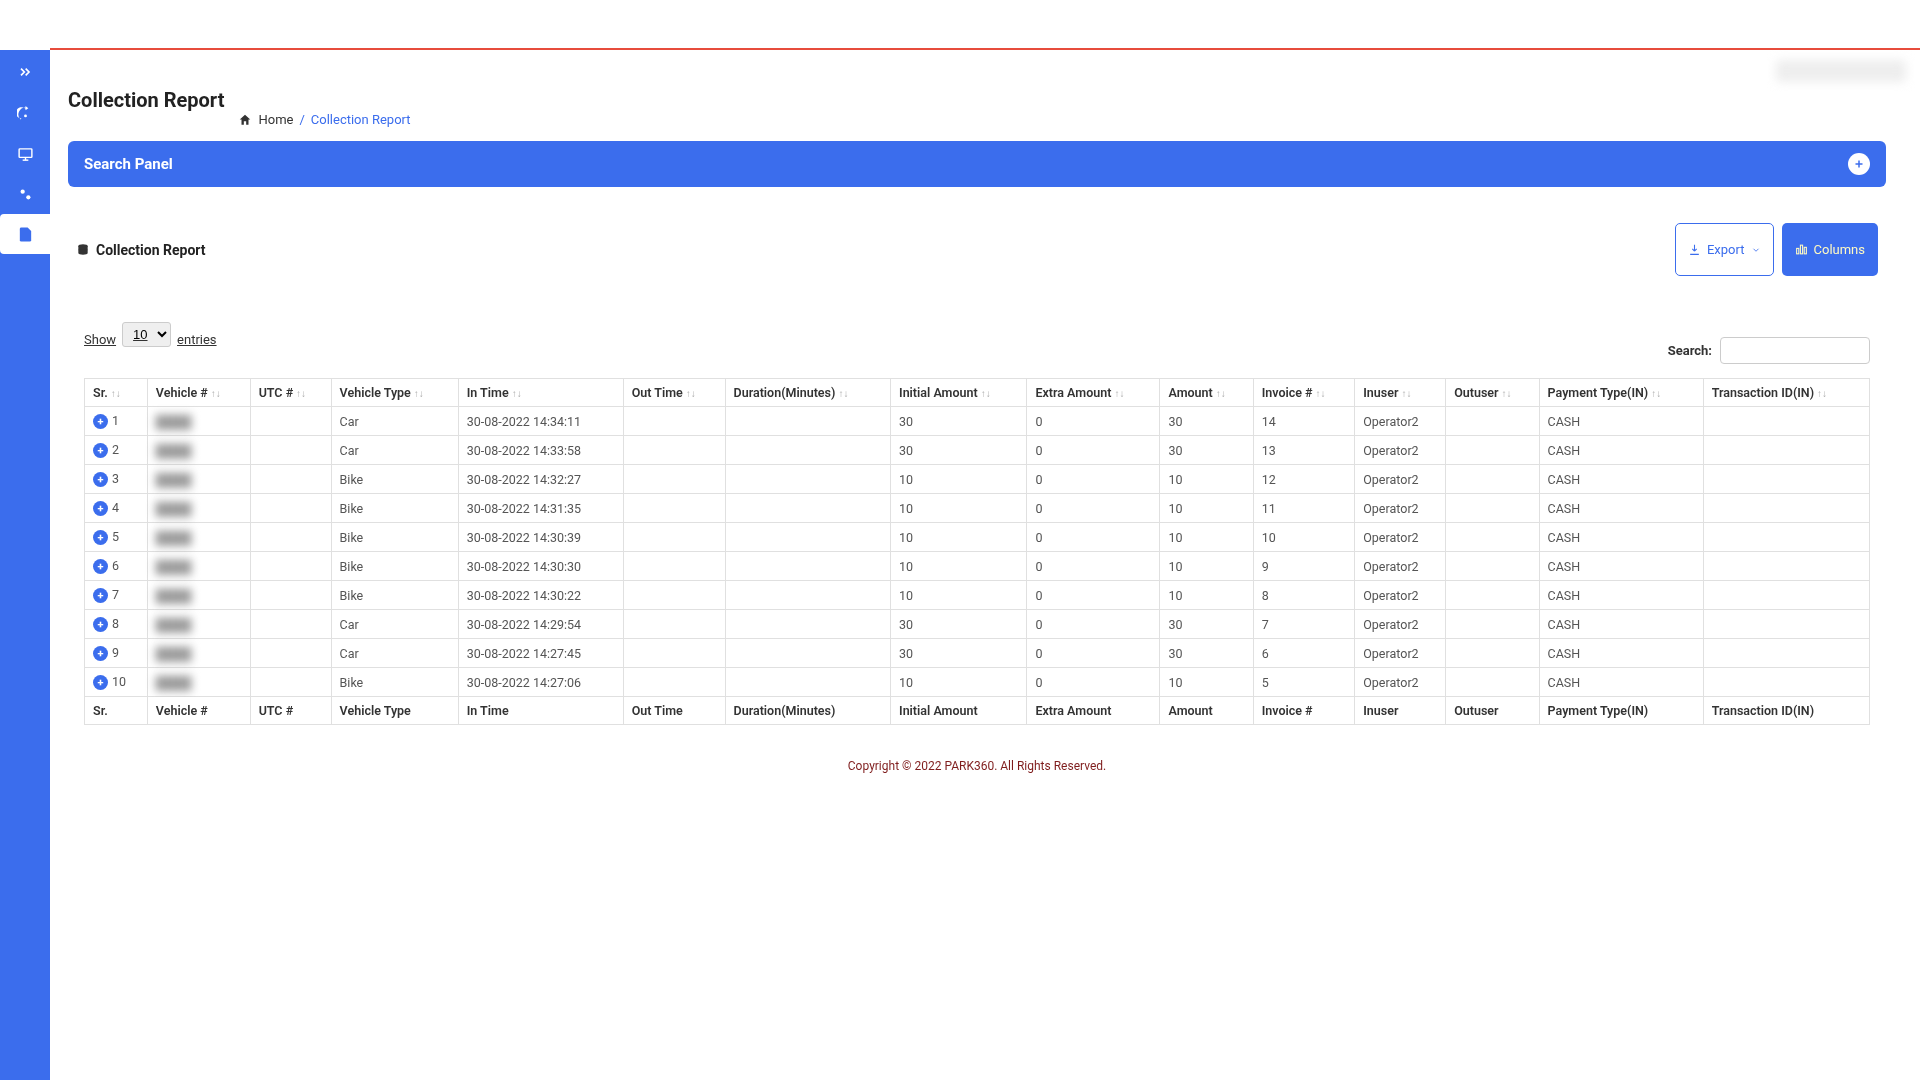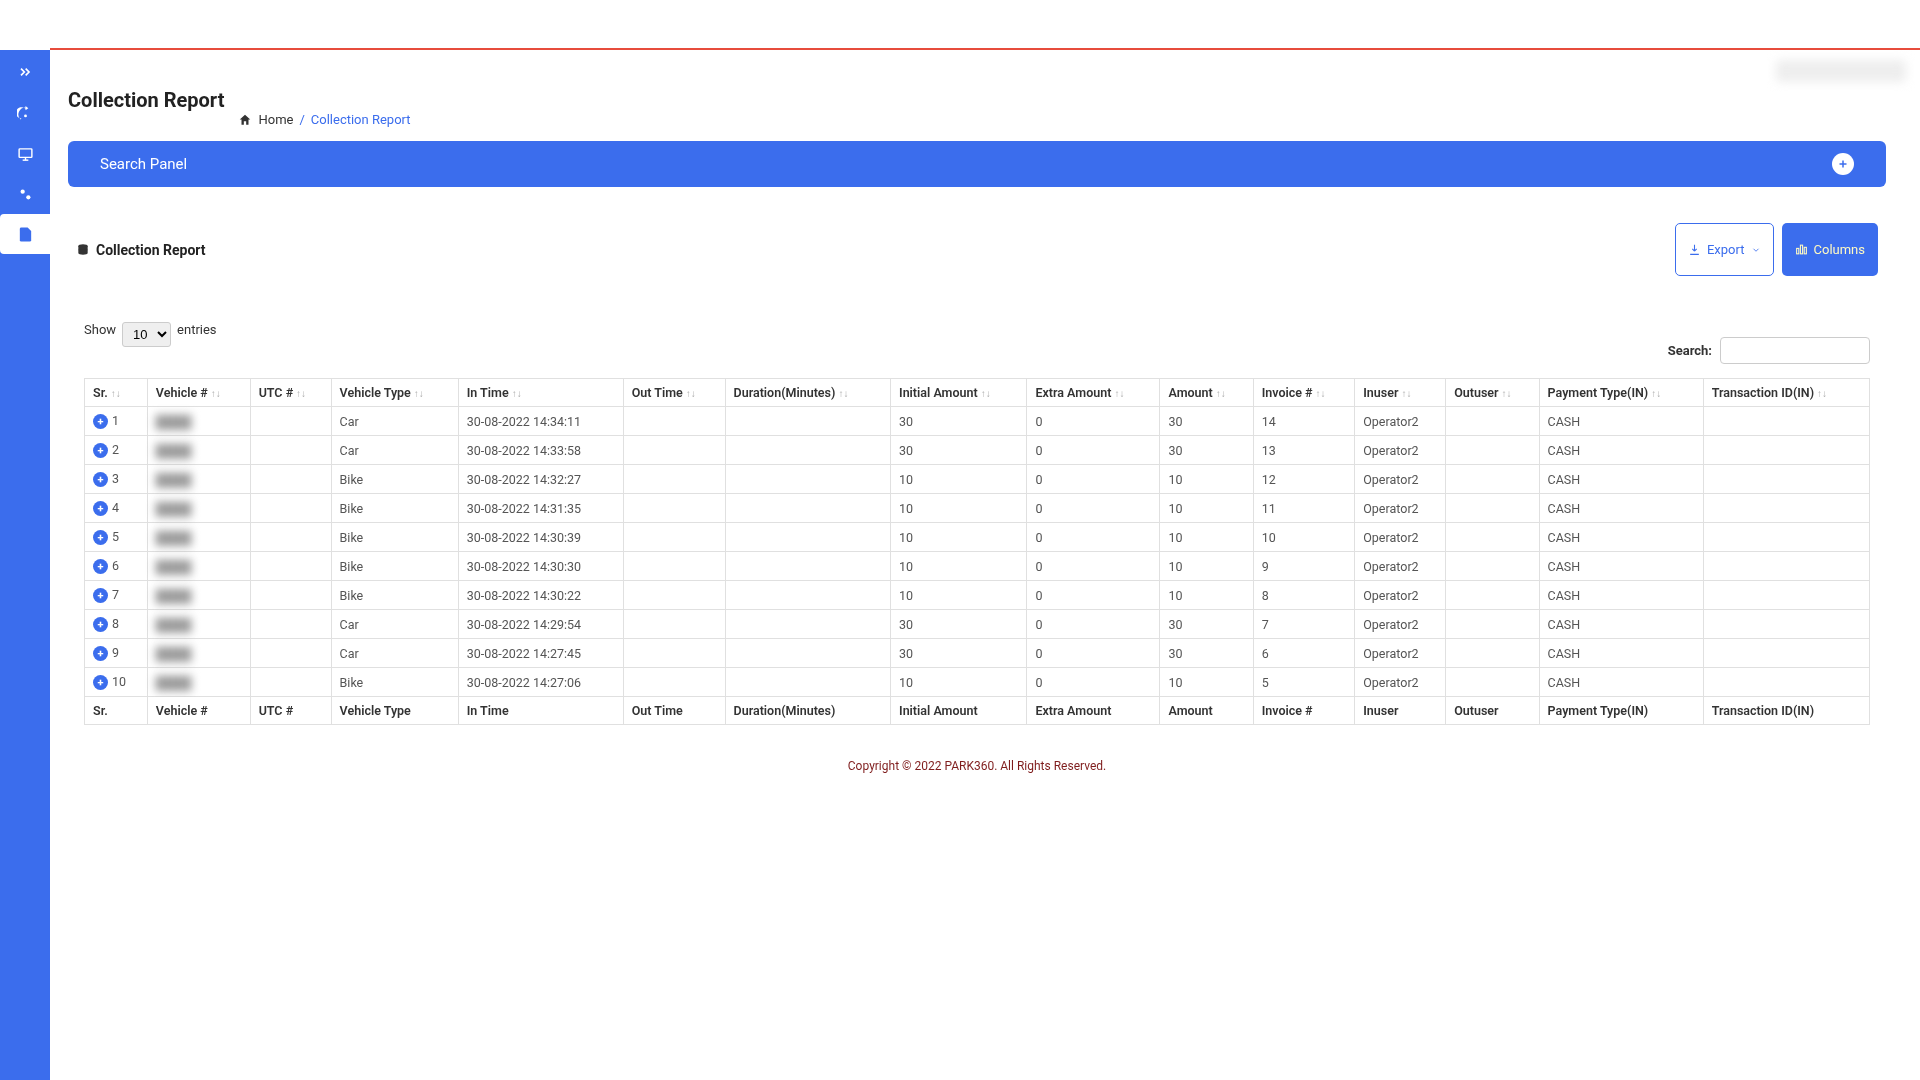--- a/index.html
+++ b/index.html
@@ -81,26 +81,26 @@
   font-size: 13px;
   margin-top: 40px;
 }
 .breadcrumb a.home { color: #333; text-decoration: none; }
 .breadcrumb .sep { color: #3b6ded; }
 .breadcrumb a.current { color: #3b6ded; text-decoration: none; }
 .search-panel {
   background: #3b6ded;
   color: #fff;
   border-radius: 6px;
-  padding: 12px 32px;
+  padding: 12px 16px;
   display: flex;
   align-items: center;
   justify-content: space-between;
   font-size: 15px;
-  font-weight: 400;
+  font-weight: 700;
 }
 .search-panel .plus-circle {
   width: 22px;
   height: 22px;
   background: #fff;
   border-radius: 50%;
   display: flex;
   align-items: center;
   justify-content: center;
   color: #3b6ded;
@@ -148,21 +148,21 @@
   border-radius: 6px;
   padding: 18px 16px 18px 16px;
 }
 .controls-row {
   display: flex;
   align-items: center;
   justify-content: space-between;
   margin-bottom: 14px;
   font-size: 13px;
 }
-.show-entries { display: flex; align-items: flex-start; gap: 6px; }
+.show-entries { display: flex; align-items: flex-end; gap: 6px; text-decoration: underline; }
 .show-entries select {
   padding: 3px 6px;
   border: 1px solid #ccc;
   border-radius: 3px;
   font-size: 13px;
 }
 .search-box { display: flex; align-items: center; gap: 8px; margin-top: 33px; }
 .search-box input {
   border: 1px solid #ccc;
   border-radius: 4px;

